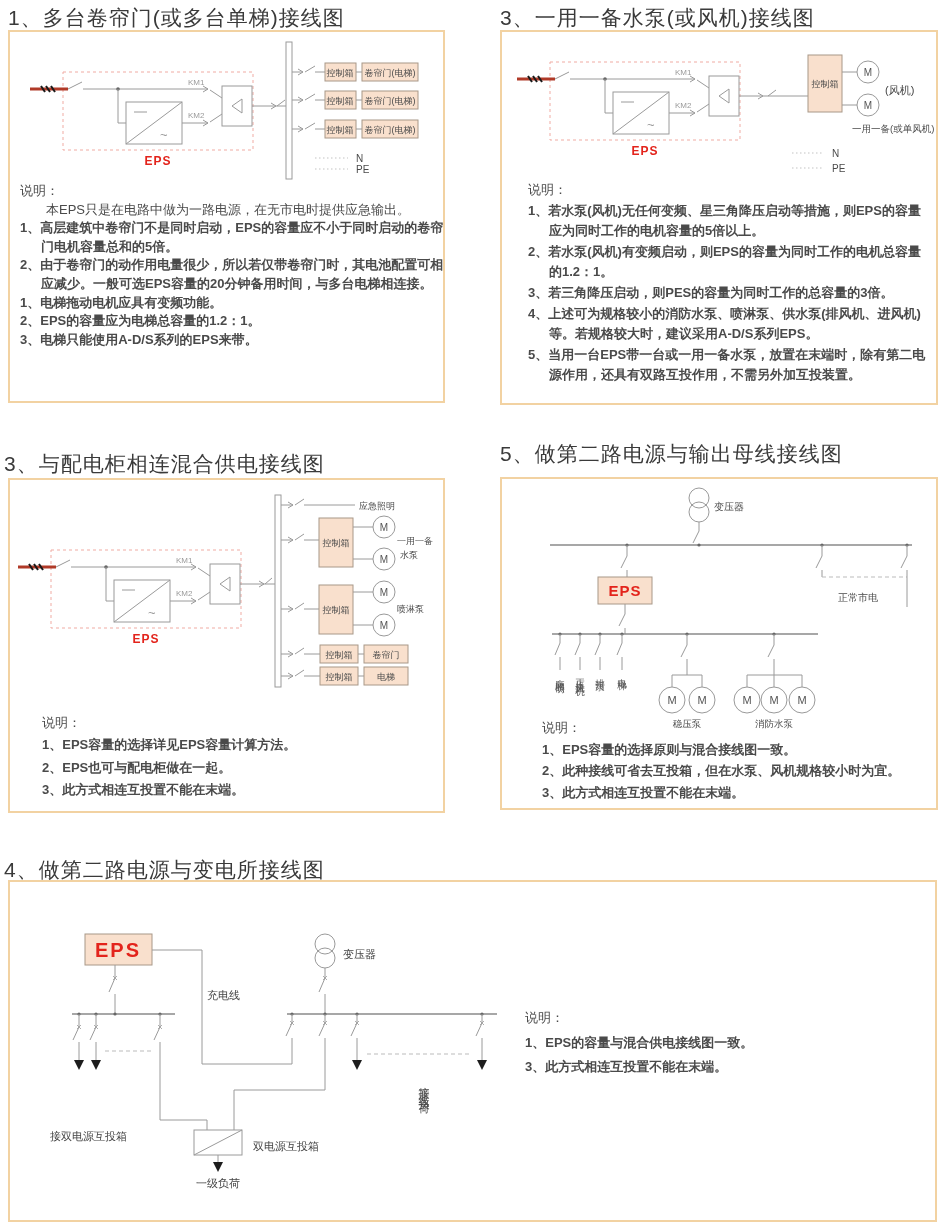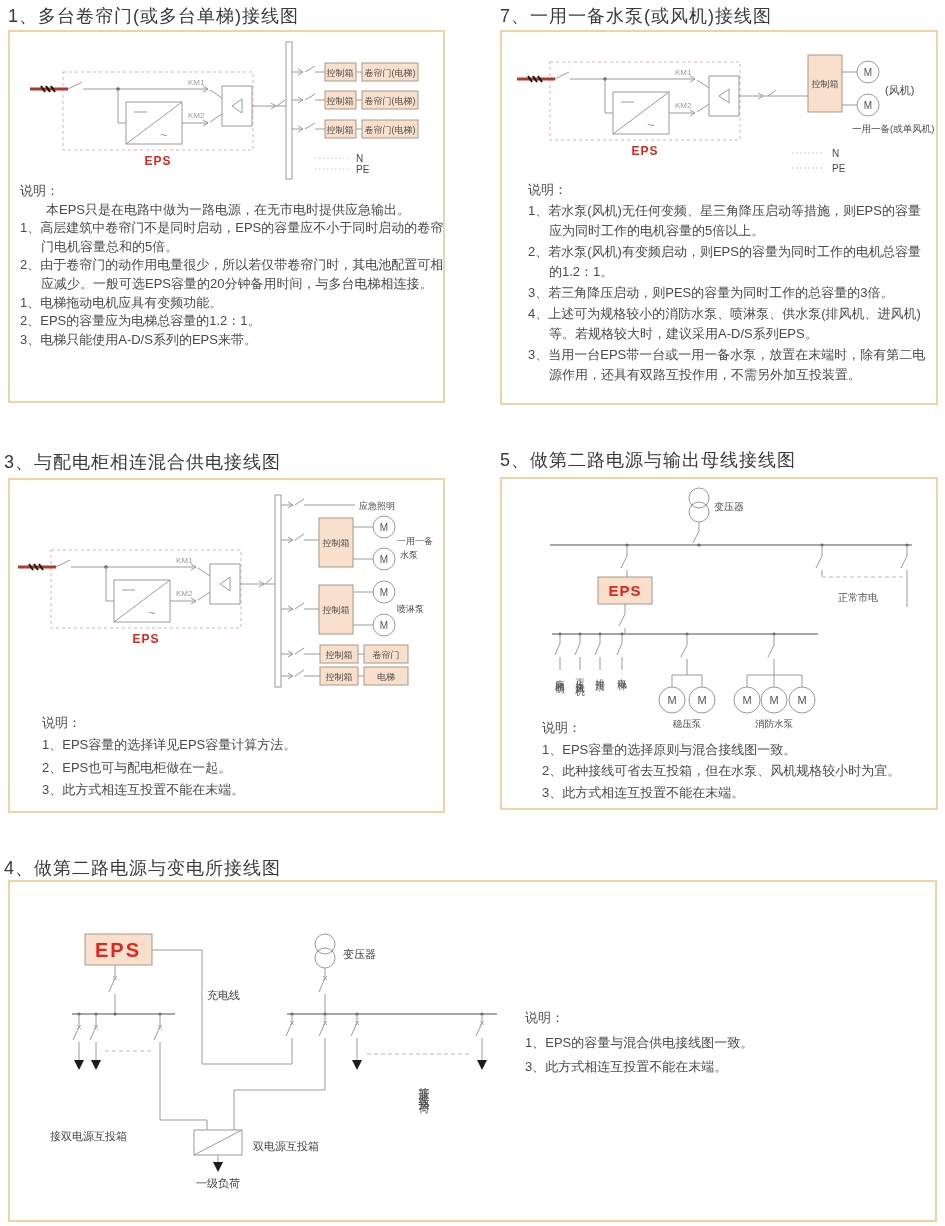--- a/index.html
+++ b/index.html
@@ -1,23 +1,23 @@
 <!DOCTYPE html>
 <html><head>
 <meta charset="utf-8">
 <style>
   html,body { margin:0; padding:0; }
   body { width:945px; height:1226px; position:relative; background:#ffffff;
          font-family:"Liberation Sans","DejaVu Sans",sans-serif; }
-  .title { position:absolute; font-size:18px; color:#3a3a3a; letter-spacing:1px; white-space:nowrap; }
+  .title { position:absolute; font-size:21px; color:#3a3a3a; letter-spacing:1px; white-space:nowrap; }
   .panel { position:absolute; border:2px solid #f2d2a2; background:#fff; box-sizing:border-box; }
   .panel > svg { position:absolute; left:0; top:0; display:block; }
   .notes { position:absolute; font-size:13px; color:#4a4a4a; }
   .notes > div { margin:0; }
-  .nhang { padding-left:21px; text-indent:-21px; }
+  .nhang { padding-left:21px; text-indent:-21px;font-weight:bold; }
   .npara { text-indent:2em; }
   .vlabel { position:absolute; writing-mode:vertical-rl; font-size:9.5px; color:#555; letter-spacing:2px; }
   .vlabel11 { position:absolute; writing-mode:vertical-rl; font-size:11px; color:#444; letter-spacing:3px; }
   svg text { font-family:"Liberation Sans","DejaVu Sans",sans-serif; }
   .ln   { stroke:#9a9a9a; fill:none; stroke-width:1; }
   .lnb  { stroke:#8a8a8a; fill:none; stroke-width:1.5; }
   .dashred { fill:none; stroke:#f0aba3; stroke-width:1; stroke-dasharray:3,3; }
   .dashg   { fill:none; stroke:#bbbbbb; stroke-width:1; stroke-dasharray:4,3; }
   .dotln   { stroke:#c4c4c4; stroke-width:1.2; stroke-dasharray:1.5,2.5; fill:none; }
   .wbox { fill:#ffffff; stroke:#9a9a9a; stroke-width:1; }
@@ -34,23 +34,23 @@
   .mtext { font-size:10px; fill:#555; }
   .mtext11 { font-size:11px; fill:#555; }
   .xm  { stroke:#999; stroke-width:0.8; fill:none; }
   .tri { fill:#1d1d1d; }
   .dot { fill:#666; }
 </style>
 </head>
 <body>
 
 <div class="title" style="left:8px; top:4px;">1、多台卷帘门(或多台单梯)接线图</div>
-<div class="title" style="left:500px; top:4px;">7、一用一备水泵(或风机)接线图</div>
+<div class="title" style="left:500px; top:4px;">3、一用一备水泵(或风机)接线图</div>
 <div class="title" style="left:4px; top:450px;text-align:right;">3、与配电柜相连混合供电接线图</div>
-<div class="title" style="left:500px; top:440px;margin-top:8px;">5、做第二路电源与输出母线接线图</div>
+<div class="title" style="left:500px; top:440px;">5、做第二路电源与输出母线接线图</div>
 <div class="title" style="left:4px; top:856px;">4、做第二路电源与变电所接线图</div>
 
 <div class="panel" style="left:8px; top:30px; width:437px; height:373px;">
   <svg width="437" height="150" viewBox="0 0 437 150">
     <g transform="translate(20,57)">
       <rect class="dashred" x="33" y="-17" width="190" height="78"></rect>
       <g>
         <line x1="0" y1="0" x2="38" y2="0" stroke="#b03a28" stroke-width="3"></line>
         <path d="M11,-3 l4,6 M16,-3 l4,6 M21,-3 l4,6" stroke="#1a1a1a" stroke-width="2" fill="none"></path>
       </g>
@@ -184,21 +184,21 @@
       <line class="dotln" x1="290" y1="136" x2="322" y2="136"></line>
       <text class="lbl10" x="330" y="140">PE</text>
     </g>
   </svg>
   <div class="notes" style="left:26px; top:148px; width:402px; line-height:20.6px;">
     <div>说明：</div>
     <div class="nhang">1、若水泵(风机)无任何变频、星三角降压启动等措施，则EPS的容量应为同时工作的电机容量的5倍以上。</div>
     <div class="nhang">2、若水泵(风机)有变频启动，则EPS的容量为同时工作的电机总容量的1.2：1。</div>
     <div class="nhang">3、若三角降压启动，则PES的容量为同时工作的总容量的3倍。</div>
     <div class="nhang">4、上述可为规格较小的消防水泵、喷淋泵、供水泵(排风机、进风机)等。若规格较大时，建议采用A-D/S系列EPS。</div>
-    <div class="nhang">3、当用一台EPS带一台或一用一备水泵，放置在末端时，除有第二电源作用，还具有双路互投作用，不需另外加互投装置。</div>
+    <div class="nhang">5、当用一台EPS带一台或一用一备水泵，放置在末端时，除有第二电源作用，还具有双路互投作用，不需另外加互投装置。</div>
   </div>
 </div>
 
 <div class="panel" style="left:8px; top:478px; width:437px; height:335px;">
   <svg width="437" height="225" viewBox="0 0 437 225">
     <g transform="translate(8,87)">
       <rect class="dashred" x="33" y="-17" width="190" height="78"></rect>
       <g>
         <line x1="0" y1="0" x2="38" y2="0" stroke="#b03a28" stroke-width="3"></line>
         <path d="M11,-3 l4,6 M16,-3 l4,6 M21,-3 l4,6" stroke="#1a1a1a" stroke-width="2" fill="none"></path>

